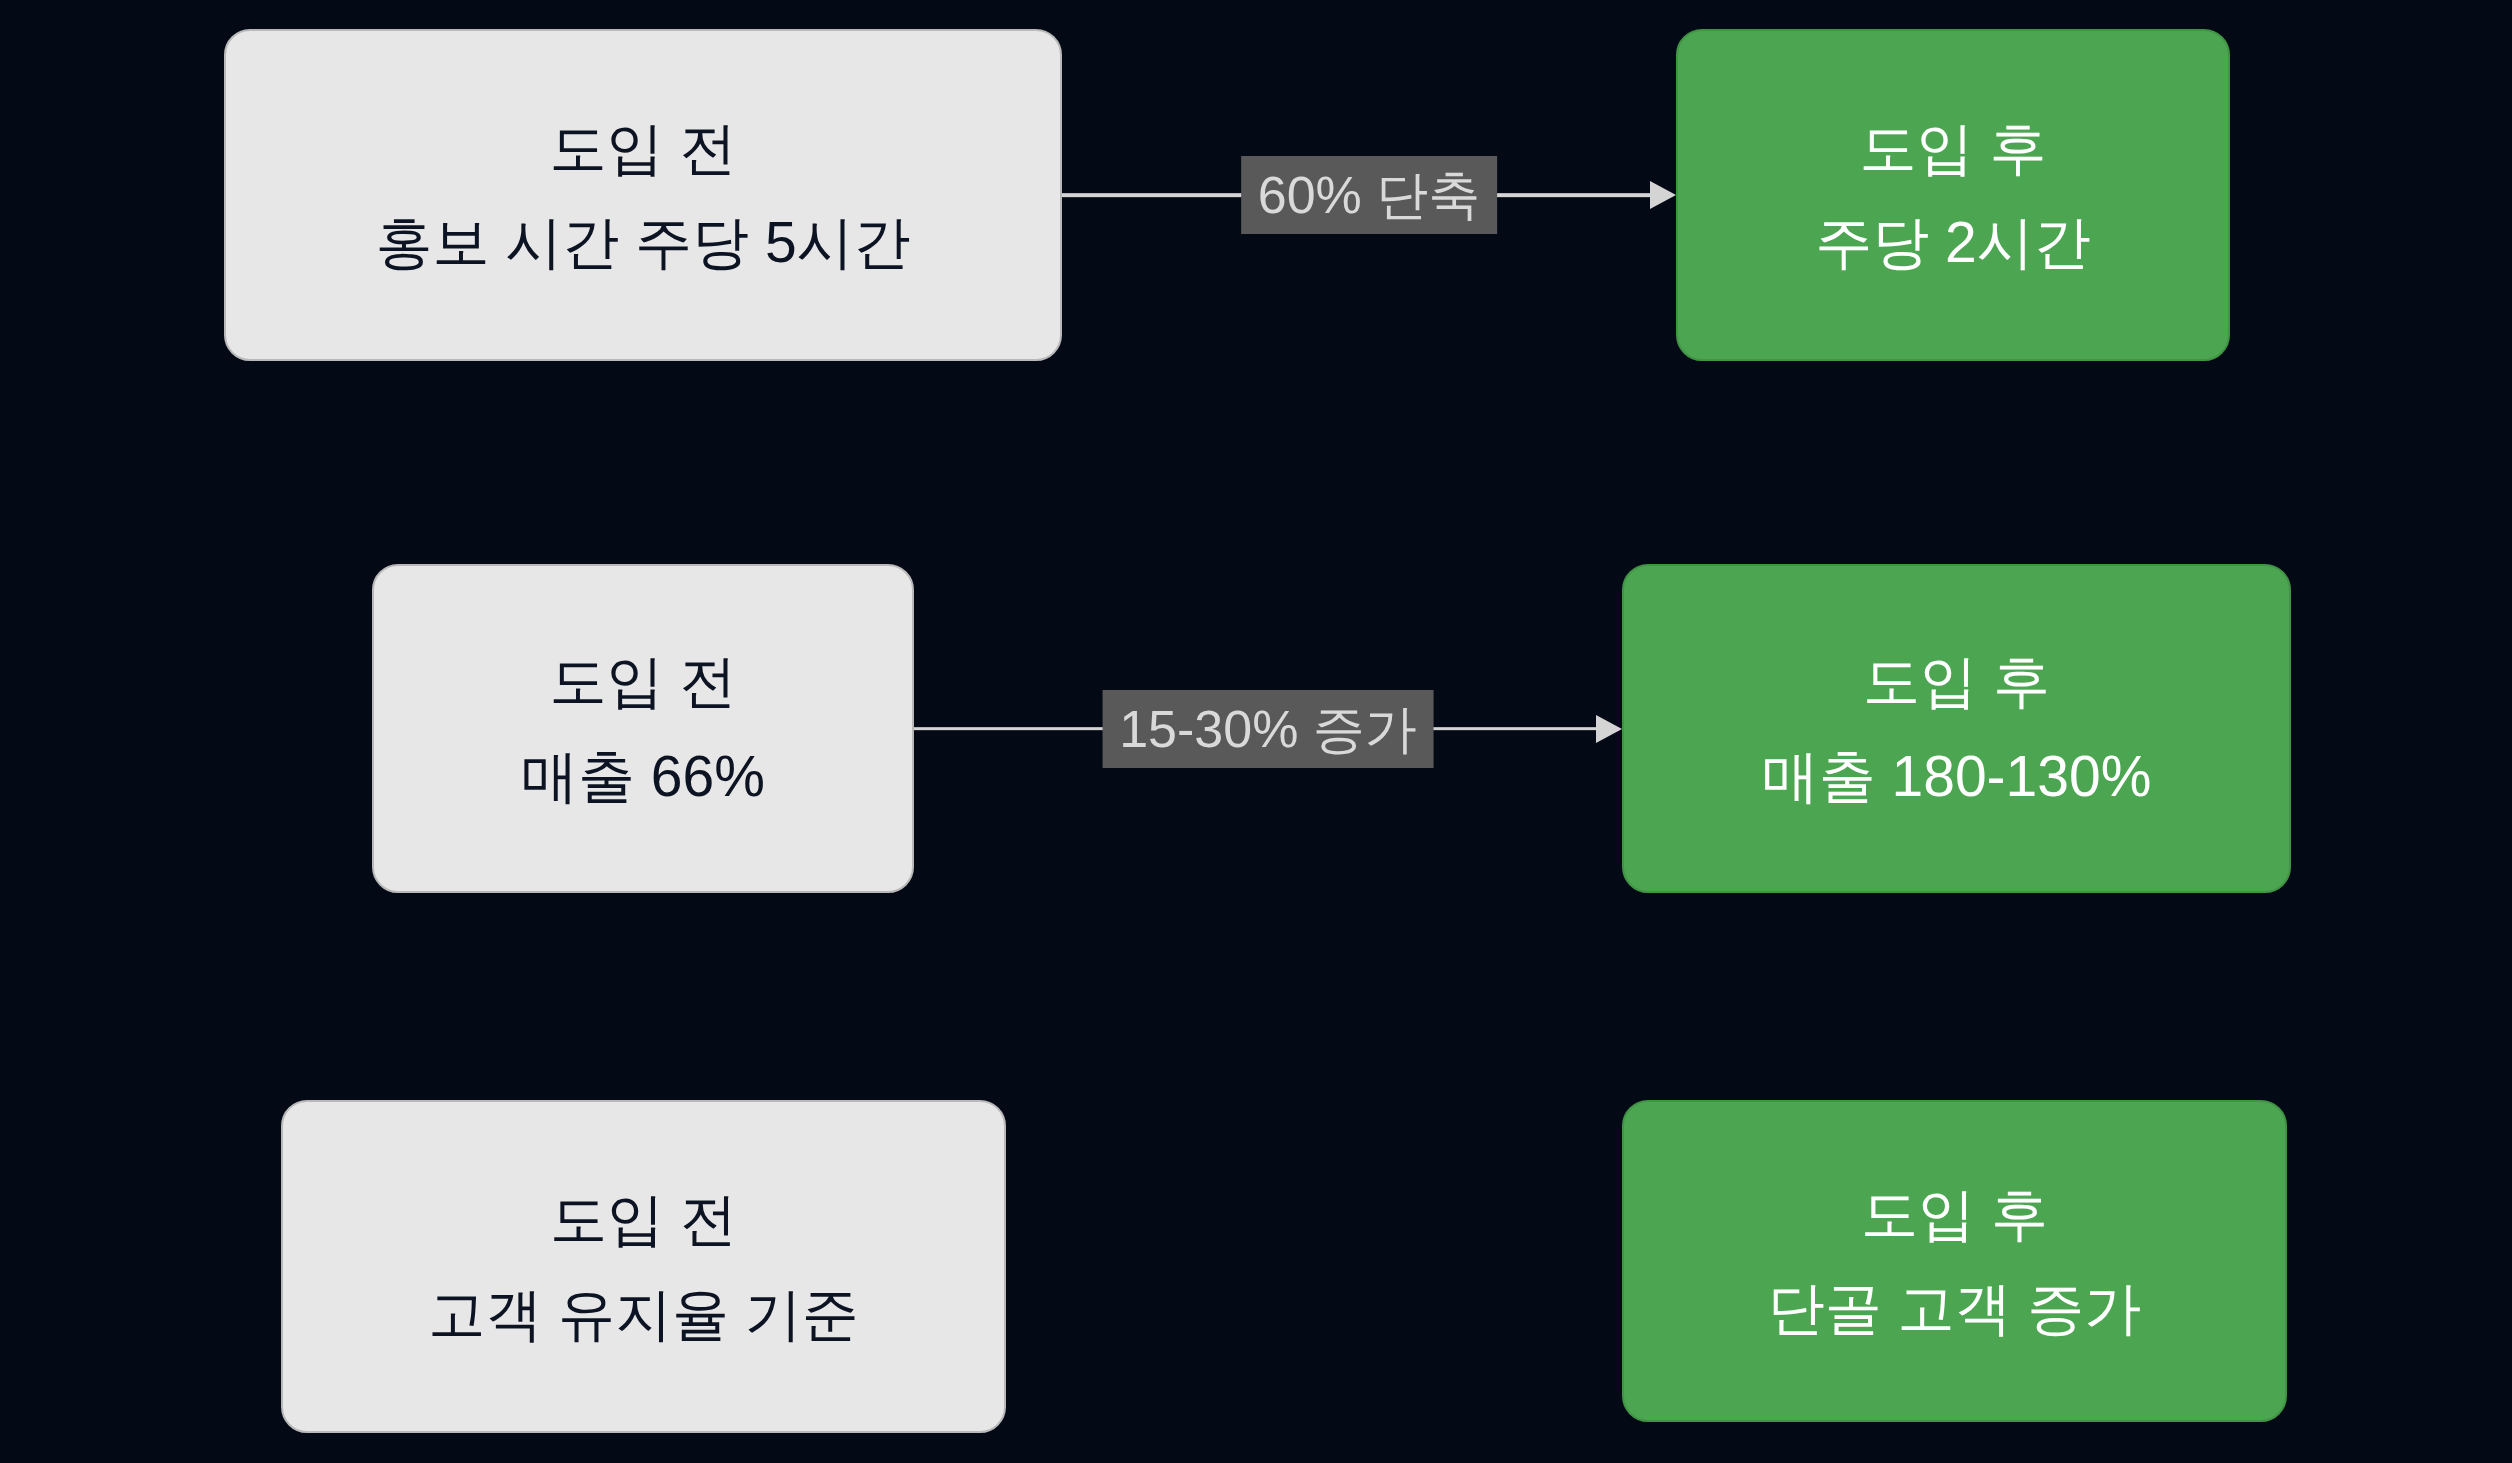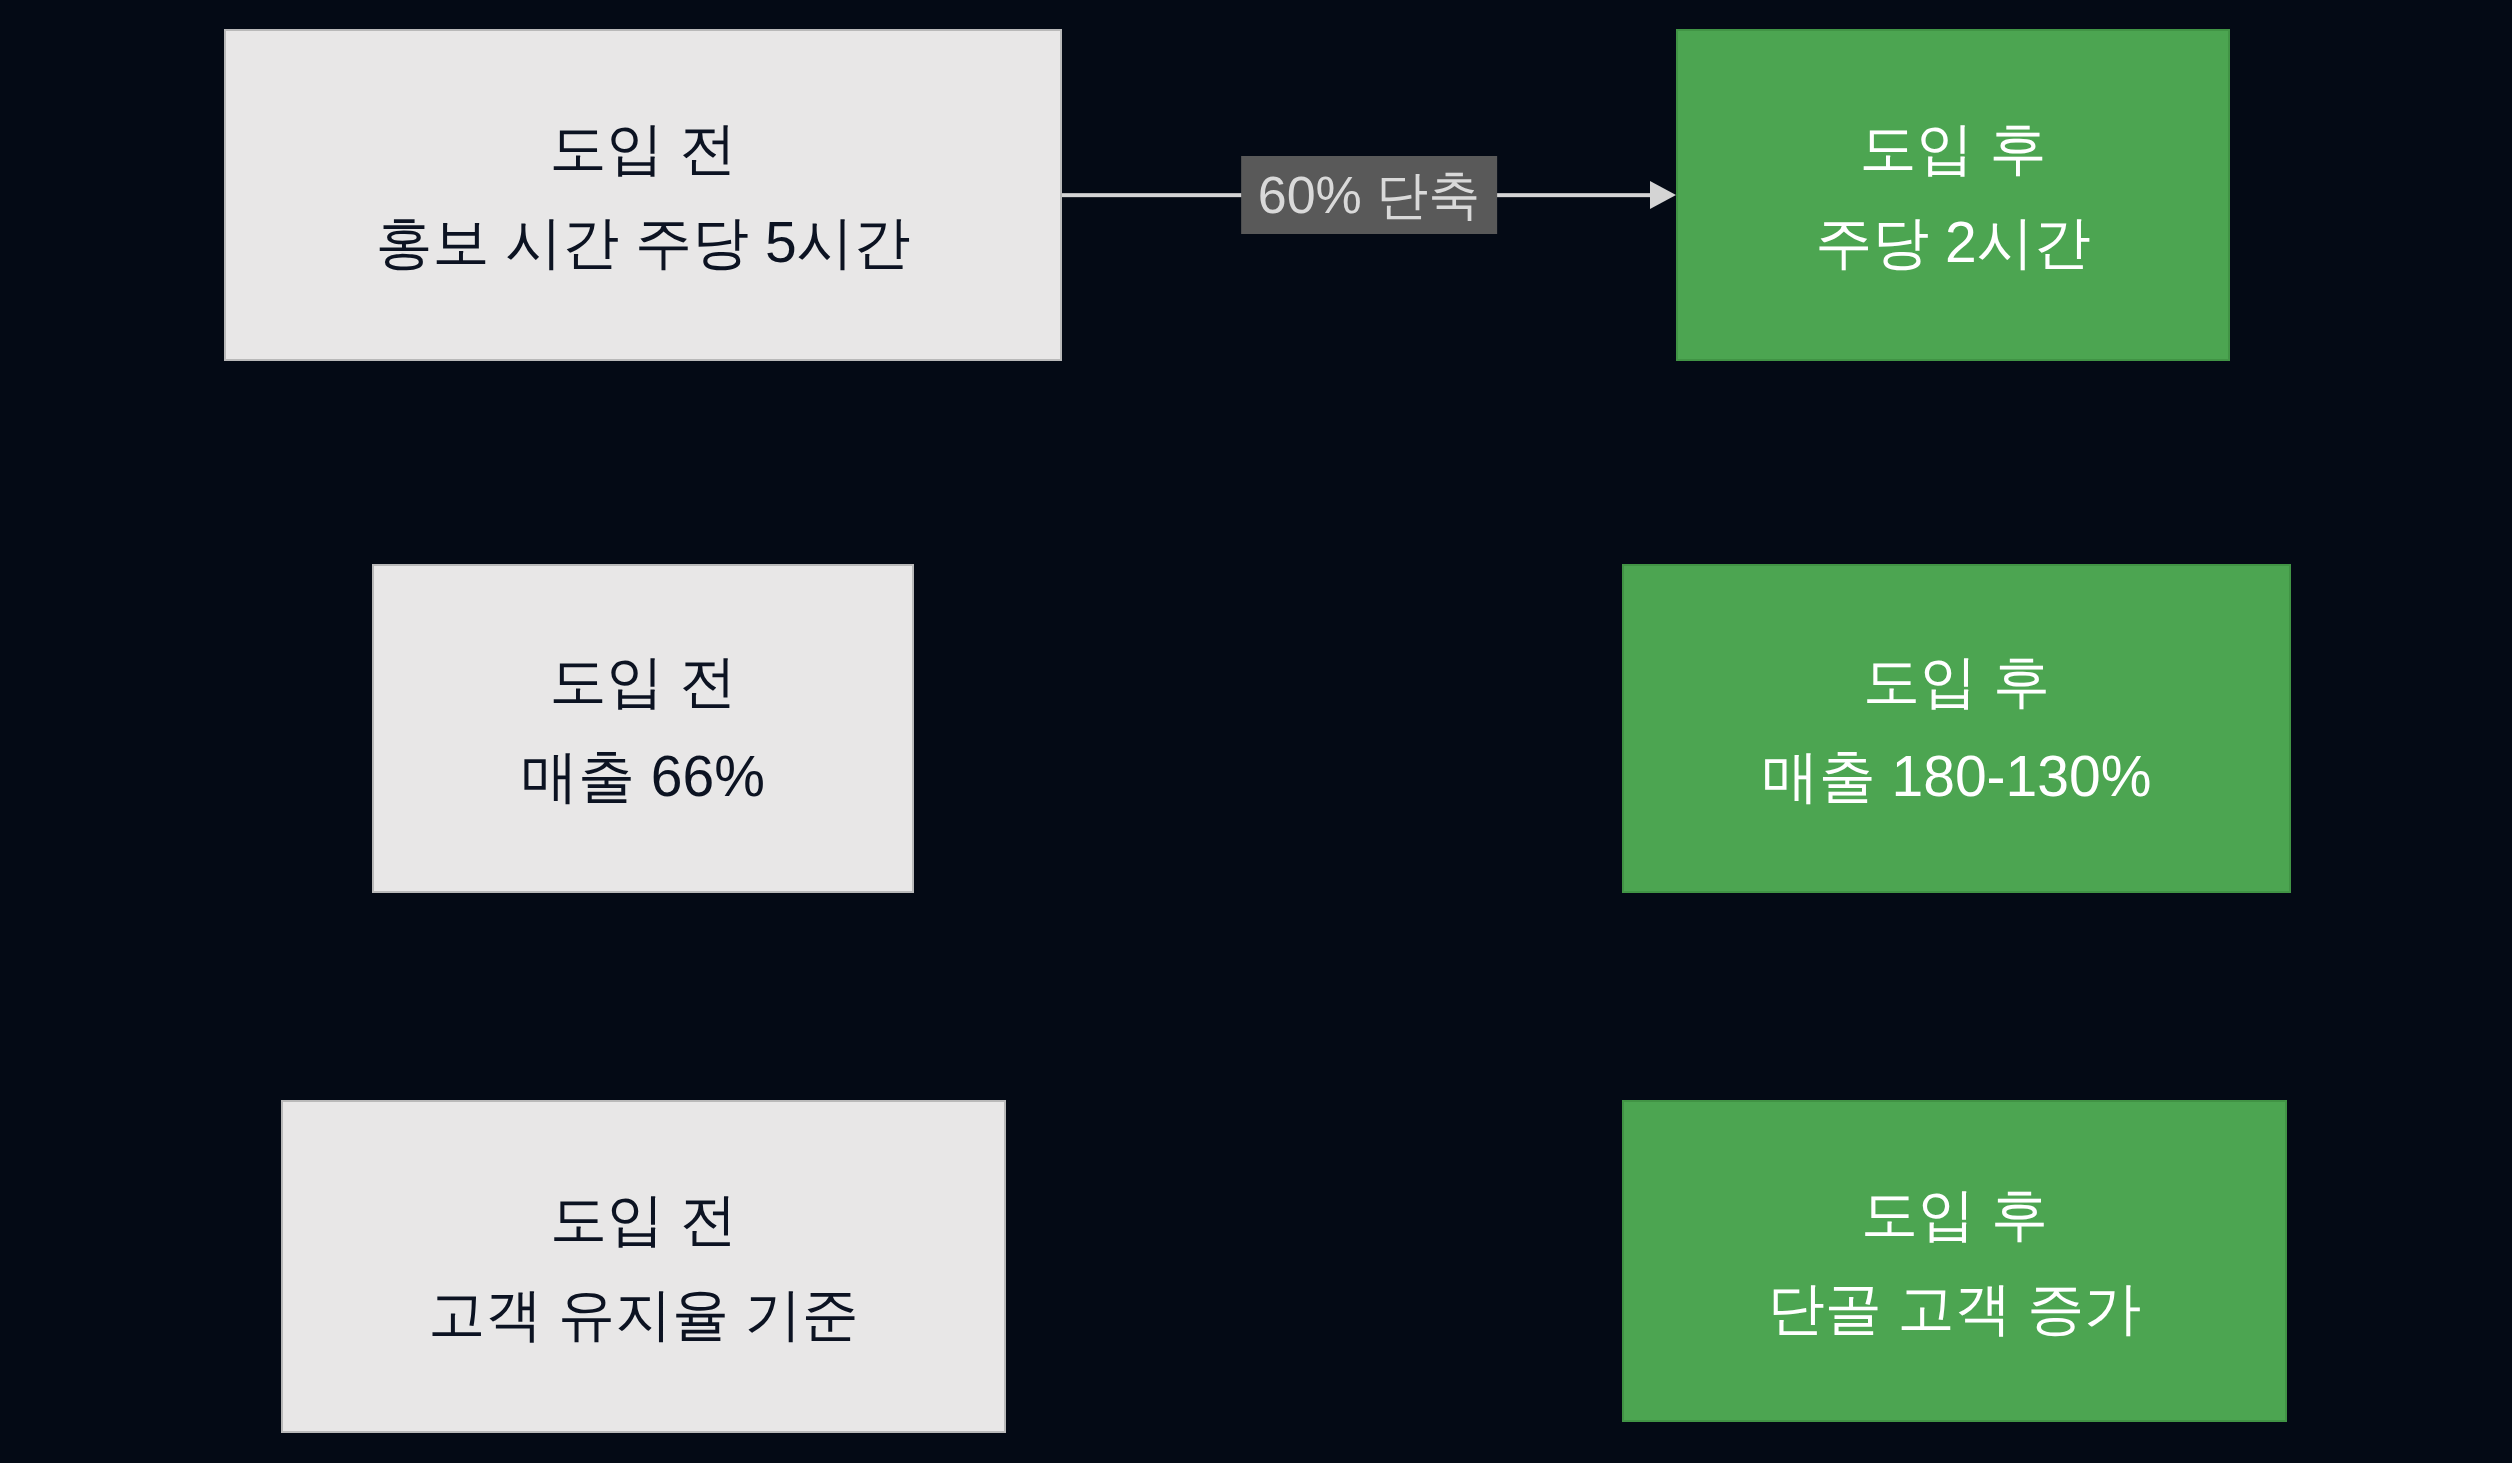--- a/index.html
+++ b/index.html
@@ -21,20 +21,21 @@
     width: 100%;
   }
   .box {
     position: absolute;
     box-sizing: border-box;
     display: flex;
     flex-direction: column;
     justify-content: center;
     align-items: center;
     text-align: center;
+    border-radius: 26px;
   }
   .box .line {
     font-size: 57px;
     line-height: 1.65;
     white-space: nowrap;
   }
   .before-box {
     background: #e8e7e7;
     border: 2.8px solid #b9b9b9;
     color: #0c1322;
@@ -118,20 +119,25 @@
       <div class="line">도입 후</div>
       <div class="line">주당 2시간</div>
     </div>
   </div>
 
   <div class="row row-2">
     <div class="box before-box">
       <div class="line">도입 전</div>
       <div class="line">매출 66%</div>
     </div>
+    <div class="connector">
+      <div class="arrow-line"></div>
+      <div class="arrowhead"></div>
+      <div class="badge">15-30% 증가</div>
+    </div>
     <div class="box after-box">
       <div class="line">도입 후</div>
       <div class="line">매출 180-130%</div>
     </div>
   </div>
 
   <div class="row row-3">
     <div class="box before-box">
       <div class="line">도입 전</div>
       <div class="line">고객 유지율 기준</div>

